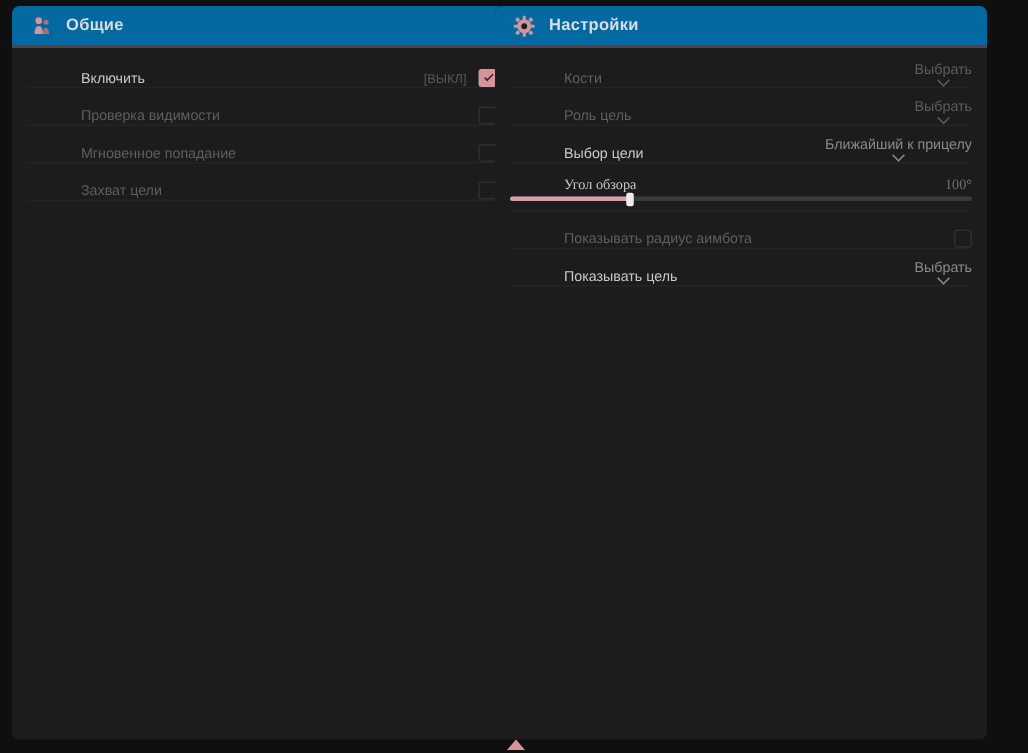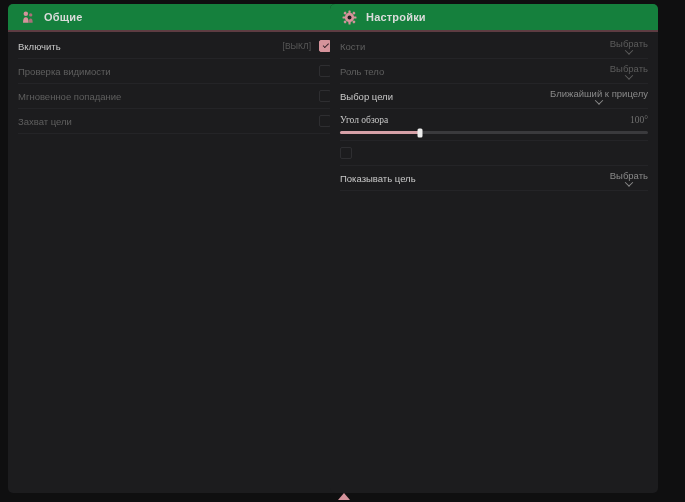--- a/index.html
+++ b/index.html
@@ -19,31 +19,32 @@
     overflow: hidden;
   }
   #panel-general  { left: 8px;   width: 333px; }
   #panel-settings { left: 330px; width: 328px; }
   .panel-header {
     height: 28px;
     display: flex;
     align-items: center;
     padding: 0 12px;
     border-bottom: 2px solid #5d3c42;
-    background: #15803d;
+    background: #0369a1;
   }
   .panel-header .hicon { width: 15px; height: 15px; margin-right: 9px; display: inline-flex; }
   .panel-header .htitle { color: #dcdcdc; font-size: 11px; font-weight: bold; letter-spacing: 0.2px; }
   .rows { padding: 2px 10px 0 10px; }
   .row { border-bottom: 1px solid #242427; }
   .row-top {
     display: flex;
-    align-items: center;
+    align-items: flex-end;
     justify-content: space-between;
     height: 24px;
+    margin-left: 36px;
   }
   .label { font-size: 9.5px; color: #c9c9c9; }
   .label.dim { color: #5f5f5f; }
   .control { display: flex; align-items: center; gap: 8px; }
   .keybind { font-size: 8.5px; color: #585858; }
   .checkbox {
     width: 12px; height: 12px;
     border-radius: 2px;
     border: 1px solid #3a3a3d;
     background: transparent;
@@ -186,21 +187,21 @@
           <span class="control">
             <span class="dropdown dim">
               <span class="dd-value">Выбрать</span>
               <span class="chevron"></span>
             </span>
           </span>
         </div>
       </div>
       <div class="row">
         <div class="row-top">
-          <span class="label dim">Роль тело</span>
+          <span class="label dim">Роль цель</span>
           <span class="control">
             <span class="dropdown dim">
               <span class="dd-value">Выбрать</span>
               <span class="chevron"></span>
             </span>
           </span>
         </div>
       </div>
       <div class="row">
         <div class="row-top">
@@ -220,20 +221,21 @@
             <span class="slider-value">100°</span>
           </span>
         </div>
         <div class="slider-track">
           <div class="slider-fill" style="width: 26%;"></div>
           <div class="slider-thumb" style="left: 26%;"></div>
         </div>
       </div>
       <div class="row">
         <div class="row-top">
+          <span class="label dim">Показывать радиус аимбота</span>
           <span class="control">
             <span class="checkbox dim"></span>
           </span>
         </div>
       </div>
       <div class="row">
         <div class="row-top">
           <span class="label">Показывать цель</span>
           <span class="control">
             <span class="dropdown">

